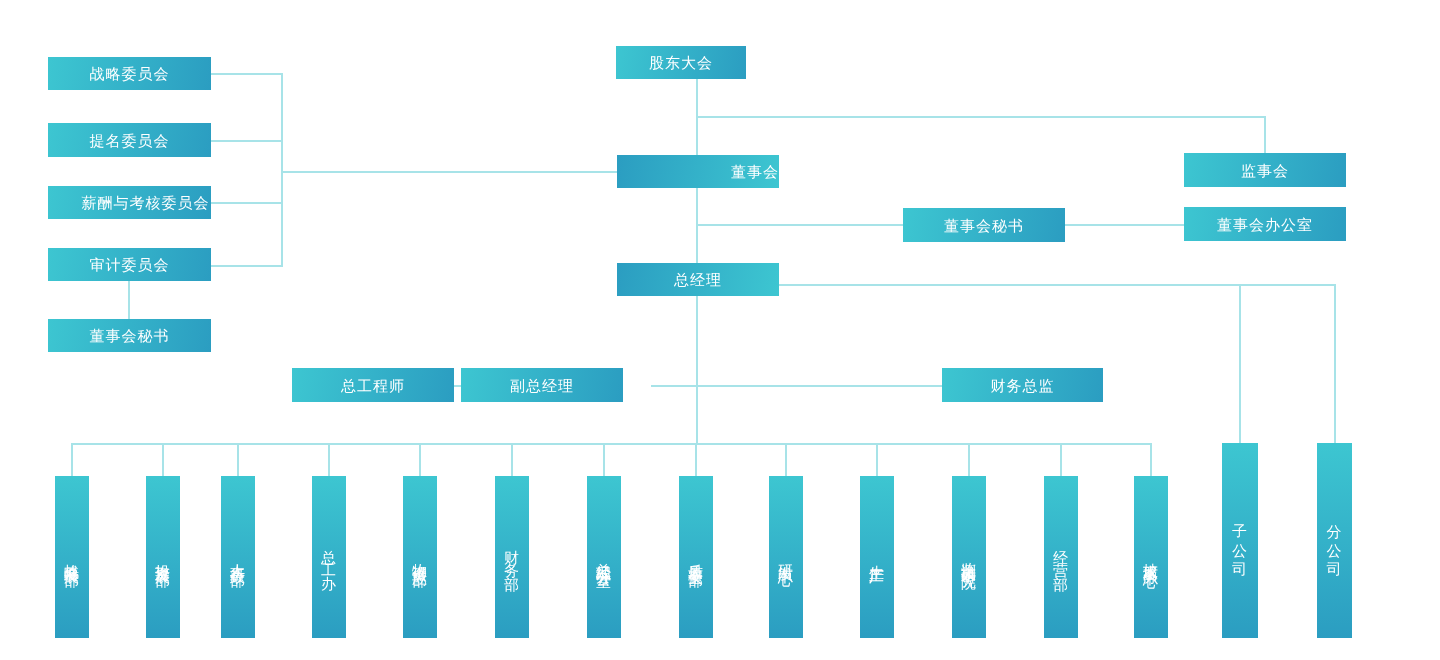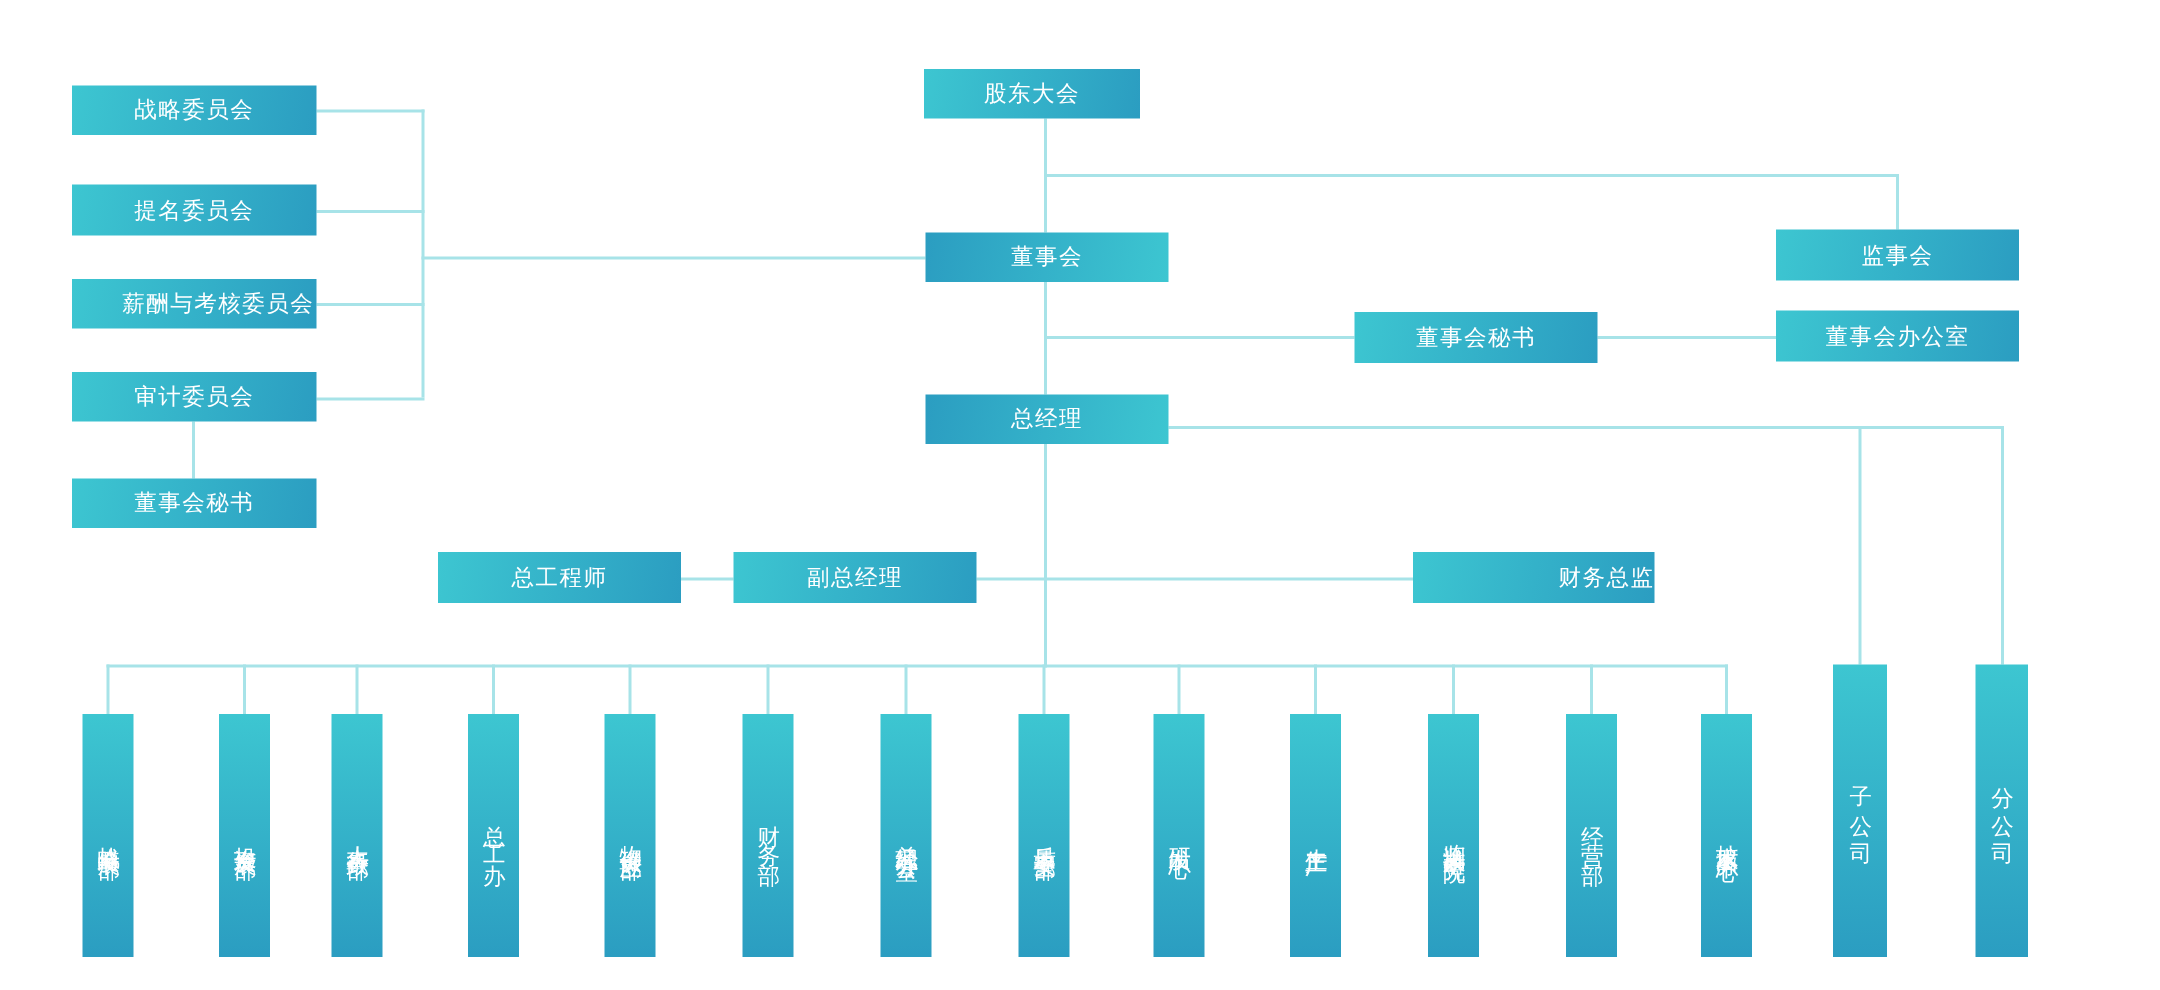--- a/index.html
+++ b/index.html
@@ -83,45 +83,45 @@
     </div>
     <div class="node h g-lr" style="left: 48px; top: 186px; width: 163px; height: 33px; padding-left: 32px;">
       <span>薪酬与考核委员会</span>
     </div>
     <div class="node h g-lr" style="left: 48px; top: 248px; width: 163px; height: 33px;">
       <span>审计委员会</span>
     </div>
     <div class="node h g-lr" style="left: 48px; top: 319px; width: 163px; height: 33px;">
       <span>董事会秘书</span>
     </div>
-    <div class="node h g-lr" style="left: 616px; top: 46px; width: 144px; height: 33px;">
+    <div class="node h g-lr" style="left: 616px; top: 46px; width: 130px; height: 33px;">
       <span>股东大会</span>
     </div>
-    <div class="node h g-rl" style="left: 617px; top: 155px; width: 162px; height: 33px;">
+    <div class="node h g-rl" style="left: 617px; top: 155px; width: 162px; height: 33px; justify-content: flex-end;">
       <span>董事会</span>
     </div>
     <div class="node h g-lr" style="left: 903px; top: 208px; width: 162px; height: 34px;">
       <span>董事会秘书</span>
     </div>
     <div class="node h g-lr" style="left: 1184px; top: 153px; width: 162px; height: 34px;">
       <span>监事会</span>
     </div>
     <div class="node h g-lr" style="left: 1184px; top: 207px; width: 162px; height: 34px;">
       <span>董事会办公室</span>
     </div>
     <div class="node h g-rl" style="left: 617px; top: 263px; width: 162px; height: 33px;">
       <span>总经理</span>
     </div>
     <div class="node h g-lr" style="left: 292px; top: 368px; width: 162px; height: 34px;">
       <span>总工程师</span>
     </div>
-    <div class="node h g-lr" style="left: 489px; top: 368px; width: 162px; height: 34px;">
+    <div class="node h g-lr" style="left: 461px; top: 368px; width: 162px; height: 34px;">
       <span>副总经理</span>
     </div>
-    <div class="node h g-lr" style="left: 942px; top: 368px; width: 161px; height: 34px; justify-content: flex-end;">
+    <div class="node h g-lr" style="left: 942px; top: 368px; width: 161px; height: 34px;">
       <span>财务总监</span>
     </div>
     <div class="node v g-tb" style="left: 55px; top: 476px; width: 34px; height: 162px;">
       <span style="letter-spacing: 2px;">战略发展部</span>
     </div>
     <div class="node v g-tb" style="left: 146px; top: 476px; width: 34px; height: 162px;">
       <span style="letter-spacing: 2px;">投资发展部</span>
     </div>
     <div class="node v g-tb" style="left: 221px; top: 476px; width: 34px; height: 162px;">
       <span style="letter-spacing: 2px;">人事行政部</span>

